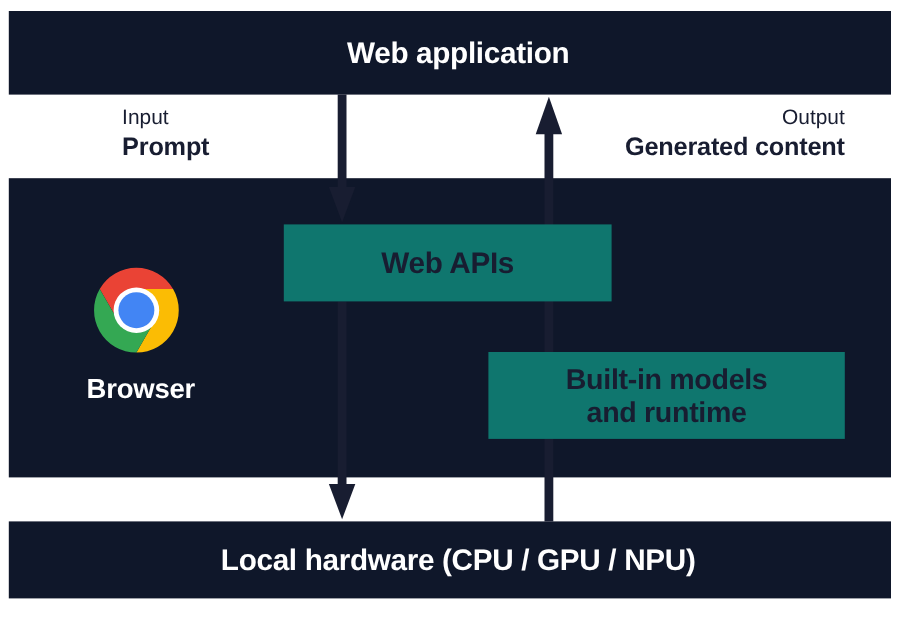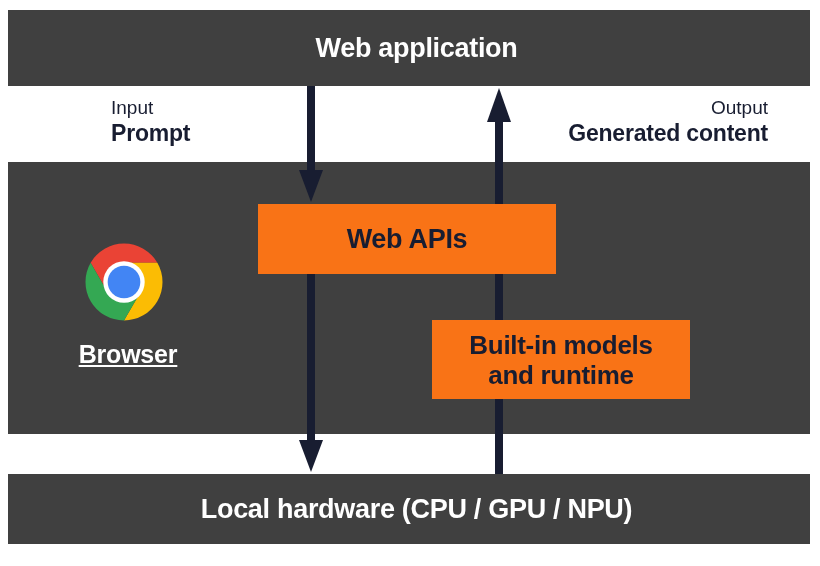--- a/index.html
+++ b/index.html
@@ -9,21 +9,21 @@
     position: relative;
     width: 820px;
     height: 566px;
     background: #ffffff;
     overflow: hidden;
   }
   .blue-layer {
     position: absolute;
     left: 8px;
     width: 802px;
-    background: #404040;
+    background: #0f172a;
     z-index: 1;
     display: flex;
     align-items: center;
     justify-content: center;
     padding-left: 15px;
   }
   .bar-top    { top: 10px;  height: 76px; }
   .panel-mid  { top: 162px; height: 272px; }
   .bar-bottom { top: 474px; height: 70px; }
   .bar-label {
@@ -42,60 +42,59 @@
     top: 96px;
     z-index: 3;
     color: #181d31;
   }
   .io-left  { left: 111px; text-align: left; }
   .io-right { right: 52px; text-align: right; }
   .io-small { font-size: 19px; line-height: 24px; font-weight: normal; }
   .io-big   { font-size: 23px; line-height: 27px; font-weight: bold; letter-spacing: -0.2px; }
   .ybox {
     position: absolute;
-    background: #f97316;
+    background: #0f766e;
     z-index: 3;
     display: flex;
     flex-direction: column;
     align-items: center;
     justify-content: center;
     color: #181d31;
     font-weight: bold;
     text-align: center;
     letter-spacing: -0.3px;
   }
   .box-webapis {
     left: 258px; top: 204px;
     width: 298px; height: 70px;
     font-size: 27px;
   }
   .box-builtin {
-    left: 432px; top: 320px;
-    width: 258px; height: 79px;
+    left: 444px; top: 320px;
+    width: 324px; height: 79px;
     font-size: 26px;
     line-height: 30px;
   }
   .box-line { display: block; }
   .chrome-logo {
     position: absolute;
     left: 80px; top: 238px;
     width: 88px; height: 88px;
     z-index: 3;
   }
   .browser-label {
     position: absolute;
     left: 44px; top: 340px;
     width: 168px;
     text-align: center;
     color: #ffffff;
     font-size: 25px;
     font-weight: bold;
     z-index: 3;
     letter-spacing: -0.2px;
-    text-decoration: underline;
   }
 </style>
 </head>
 <body>
 
 <div class="canvas">
 
   <div class="blue-layer bar-top">
     <span class="bar-label">Web application</span>
   </div>

